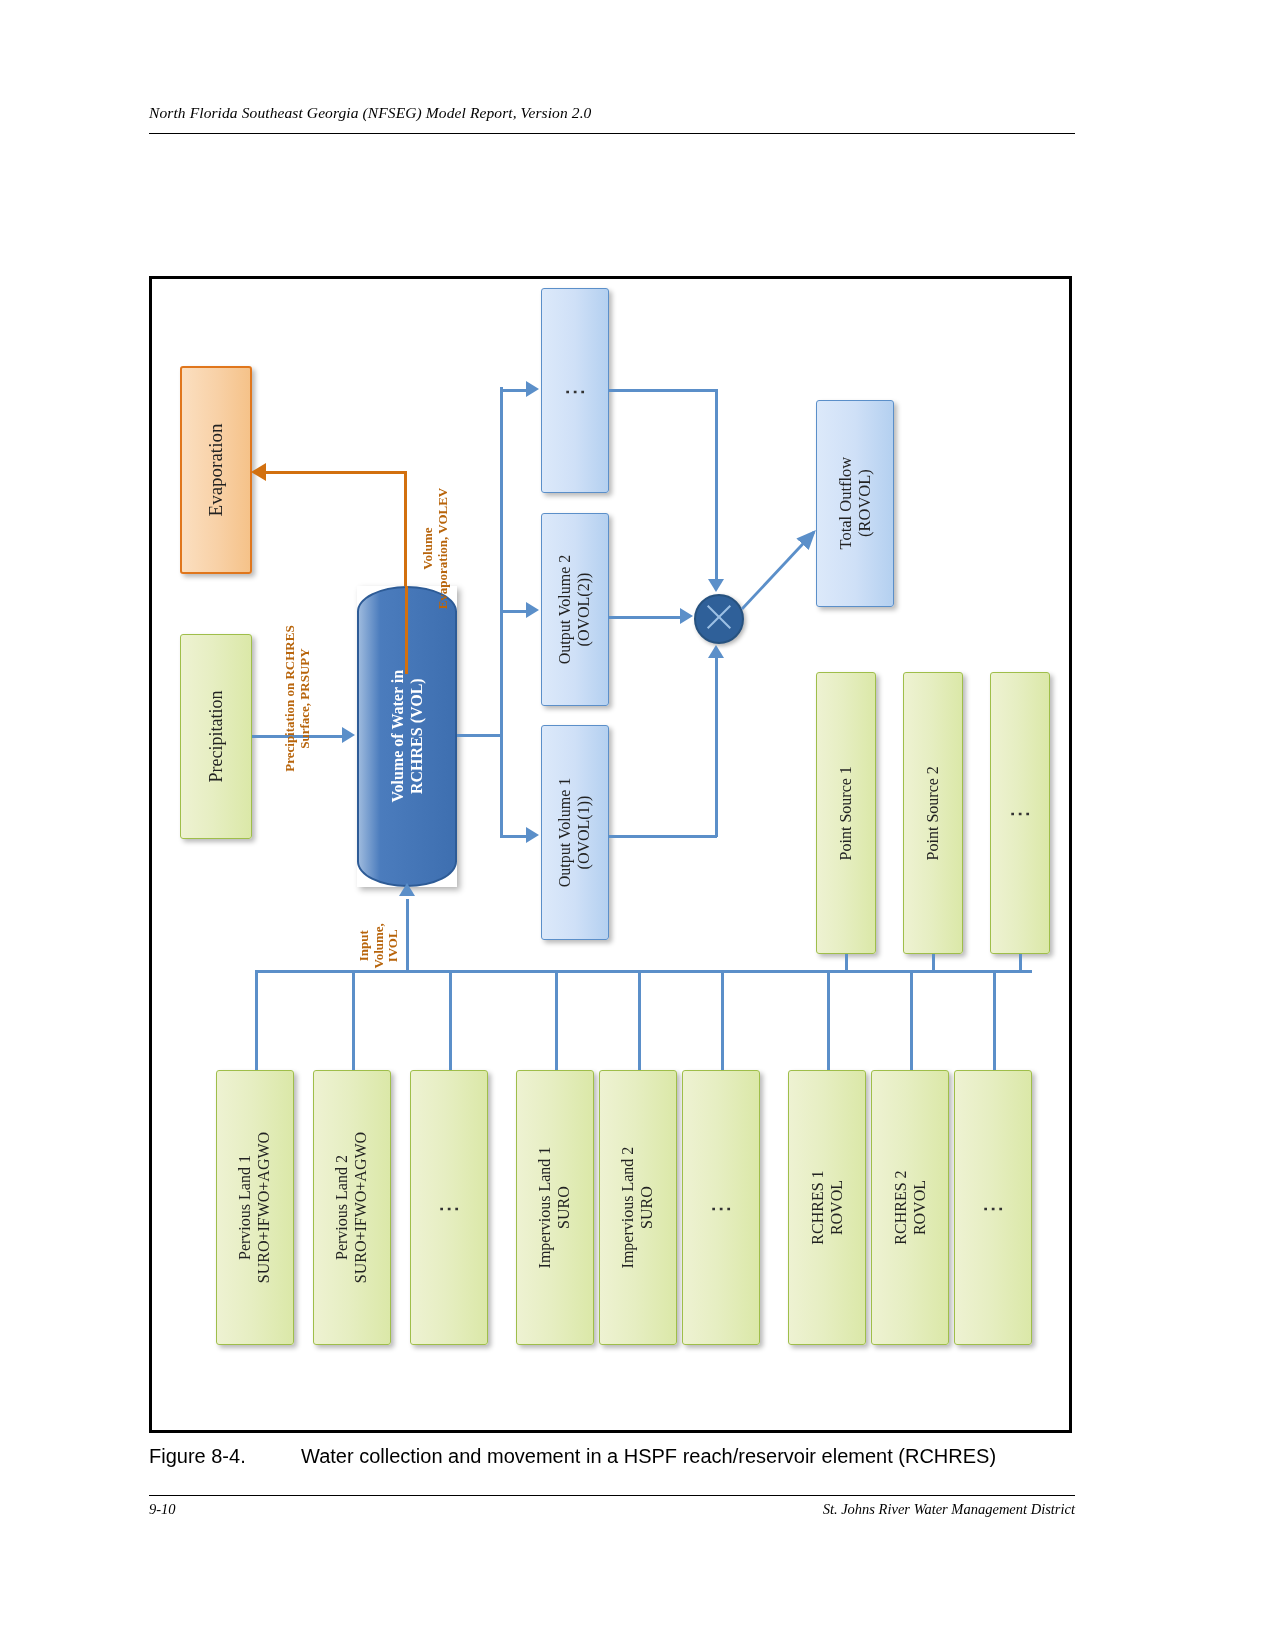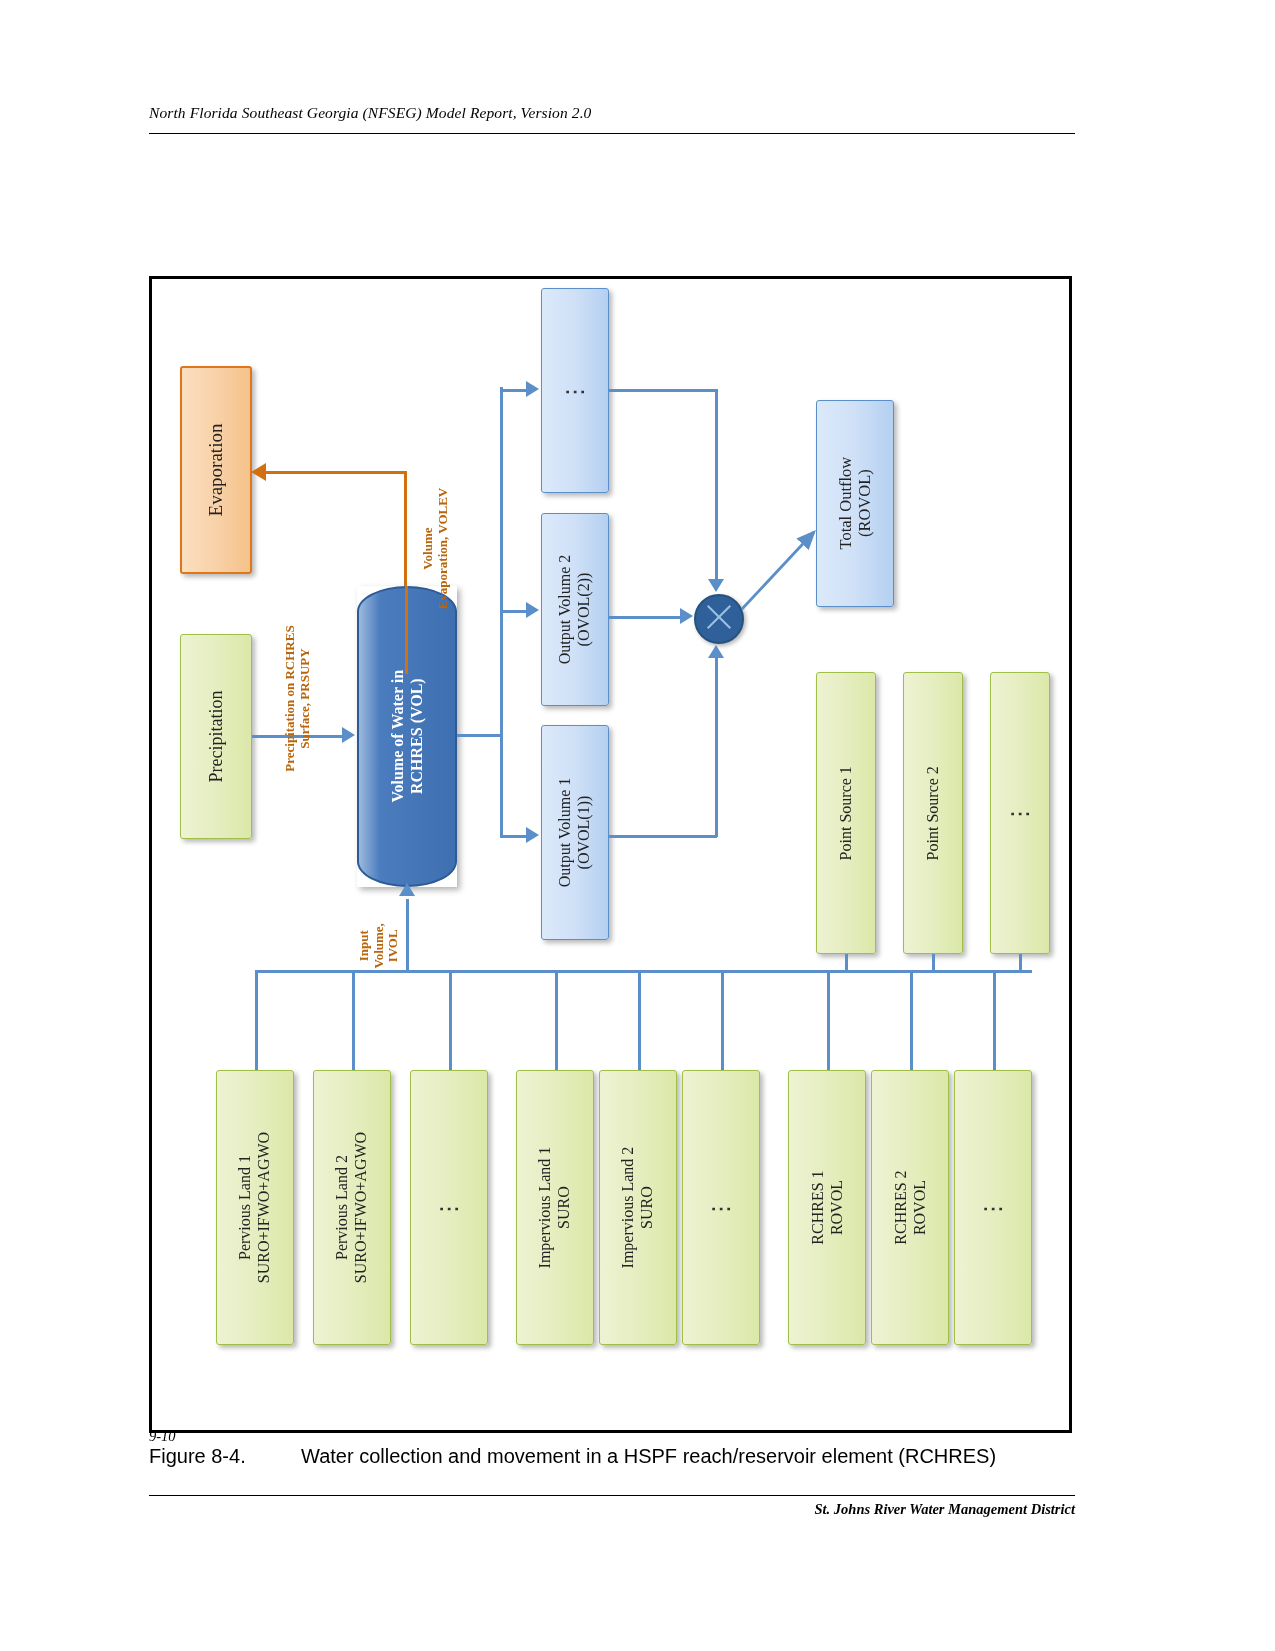--- a/index.html
+++ b/index.html
@@ -40,36 +40,35 @@
     position: absolute;
     left: 149px;
     top: 1495px;
     width: 926px;
     height: 1px;
     background: #000;
   }
   .footer-left {
     position: absolute;
     left: 149px;
-    top: 1428px;
+    top: 1501px;
     font-family: "Liberation Serif", serif;
     font-style: italic;
     font-size: 14.5px;
     color: #000;
   }
   .footer-right {
     position: absolute;
     right: 200px;
     top: 1501px;
     font-family: "Liberation Serif", serif;
     font-style: italic;
     font-size: 14.5px;
     color: #000;
     white-space: nowrap;
-    font-weight: bold;
   }
 
   .figure-caption {
     position: absolute;
     left: 149px;
     top: 1445px;
     width: 926px;
     font-family: "Liberation Sans", sans-serif;
     font-size: 20px;
     color: #000;

